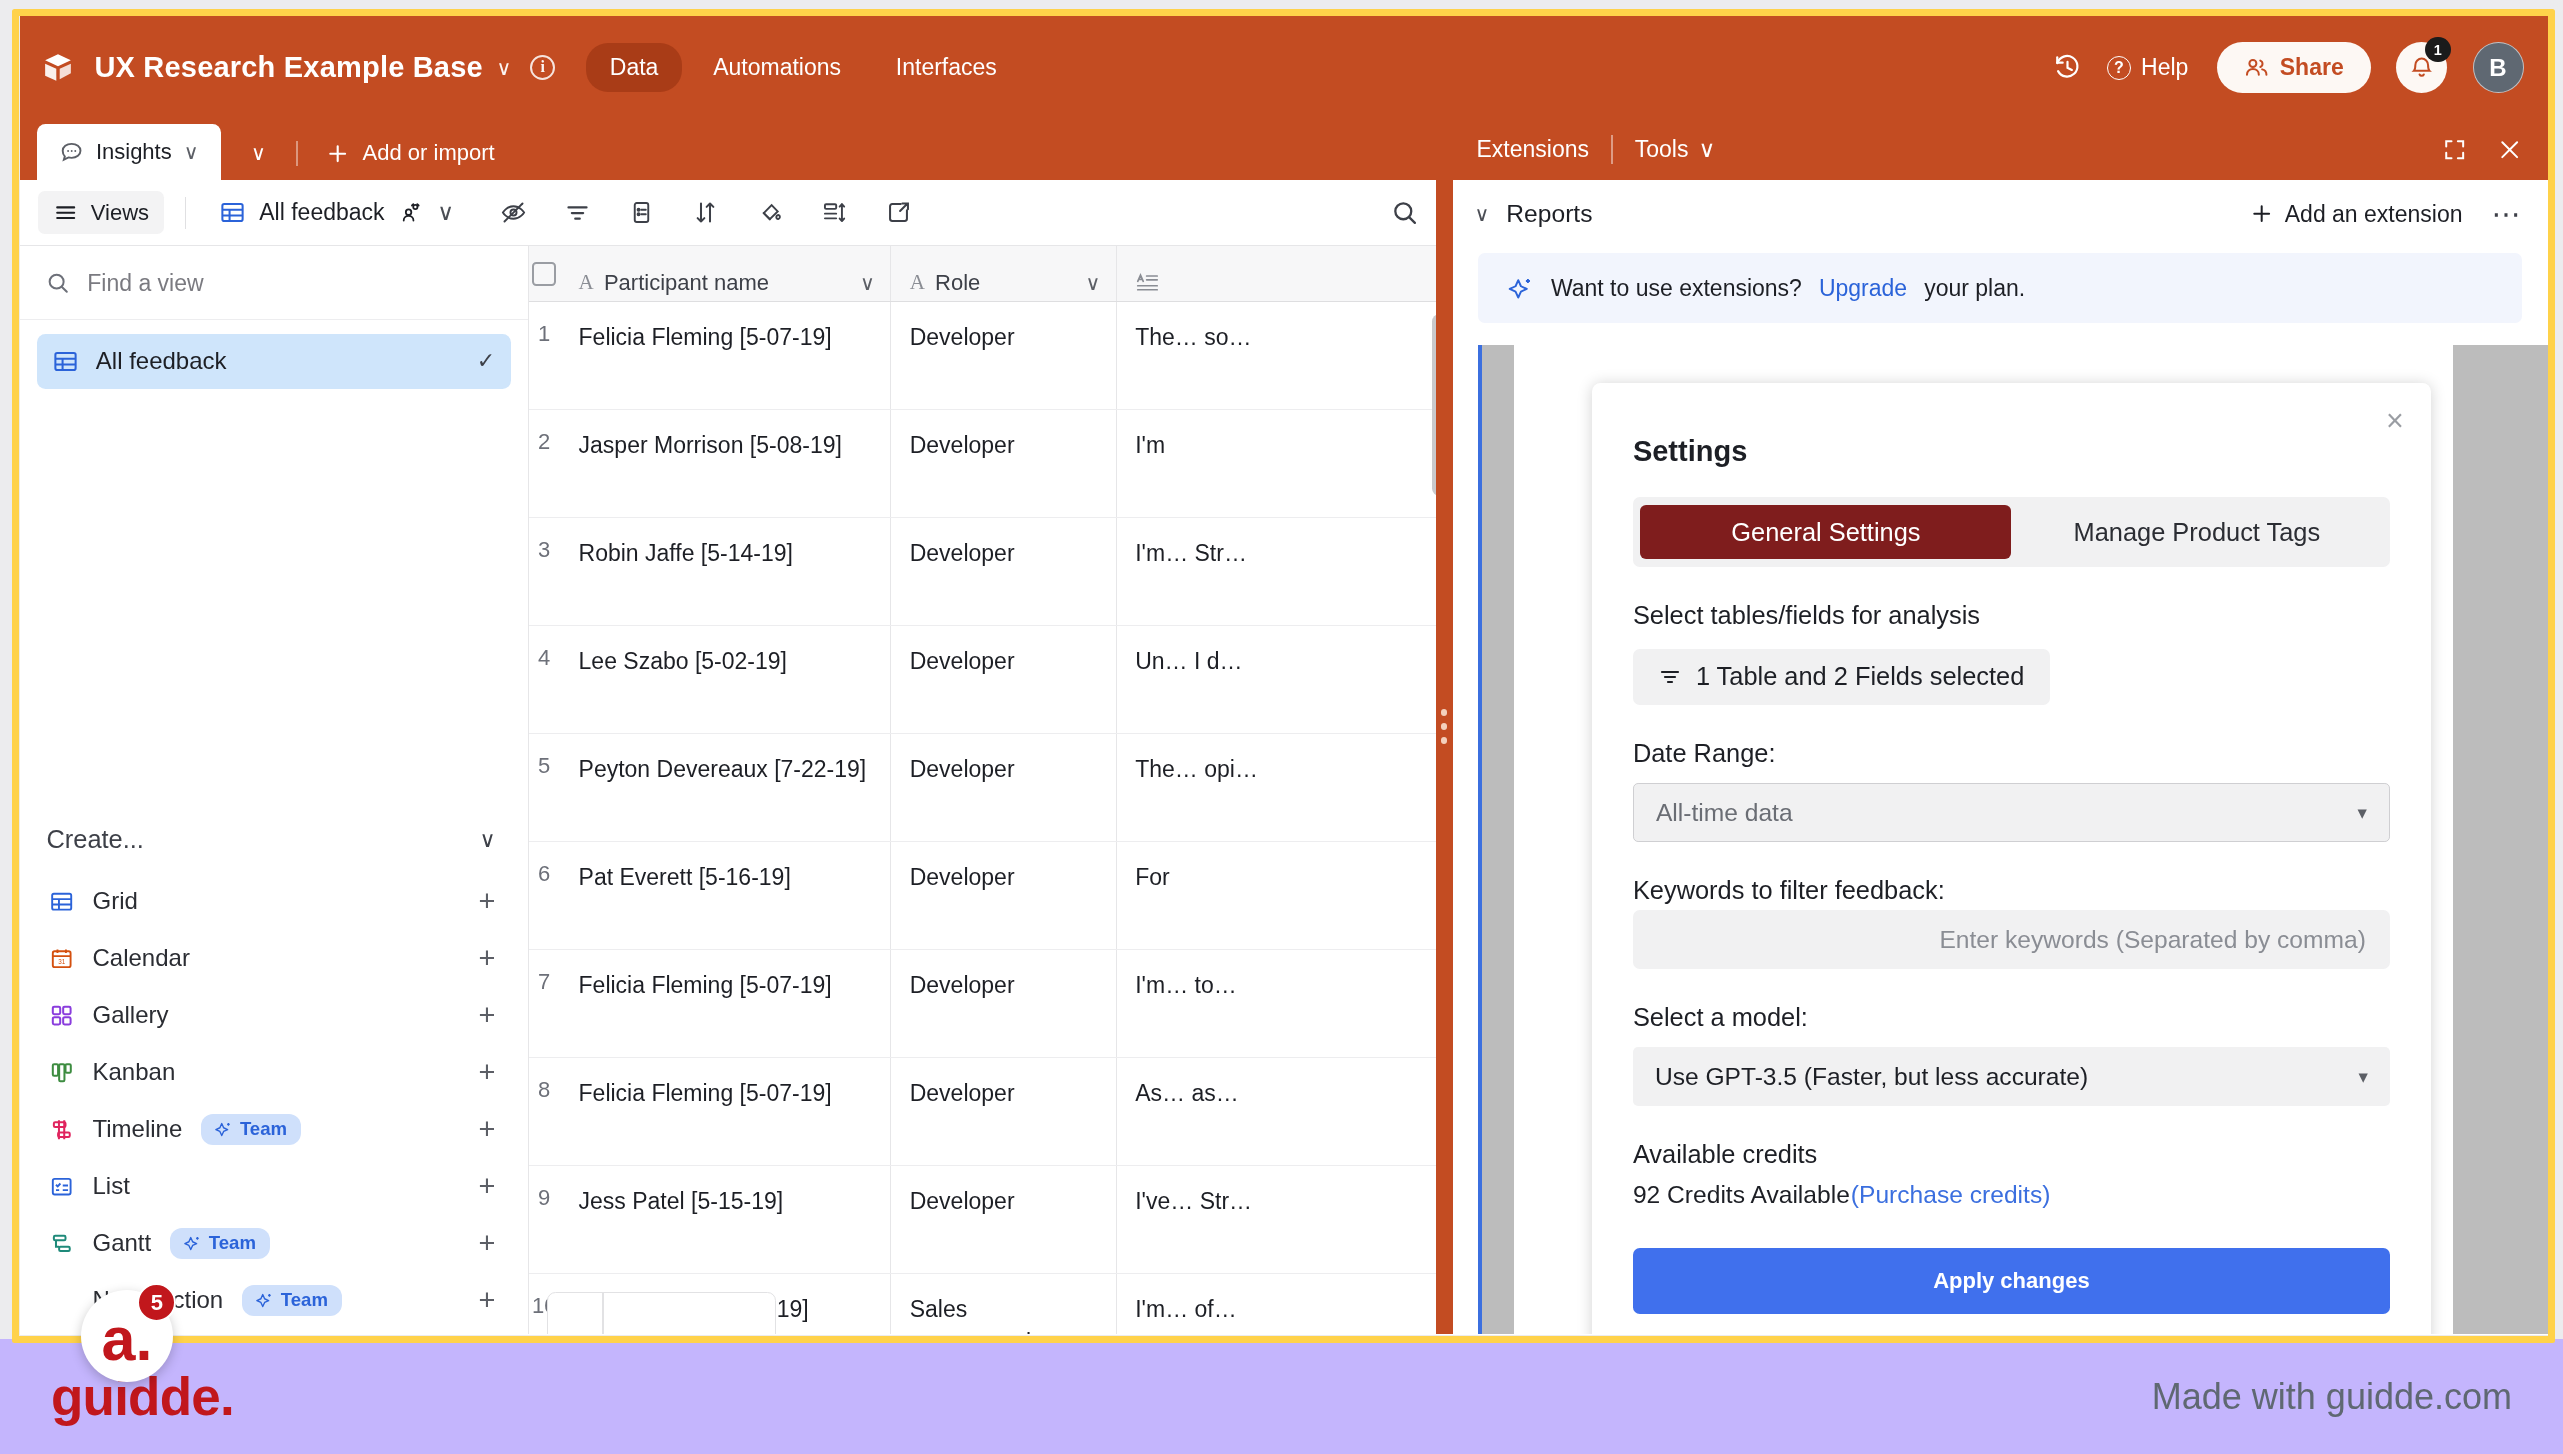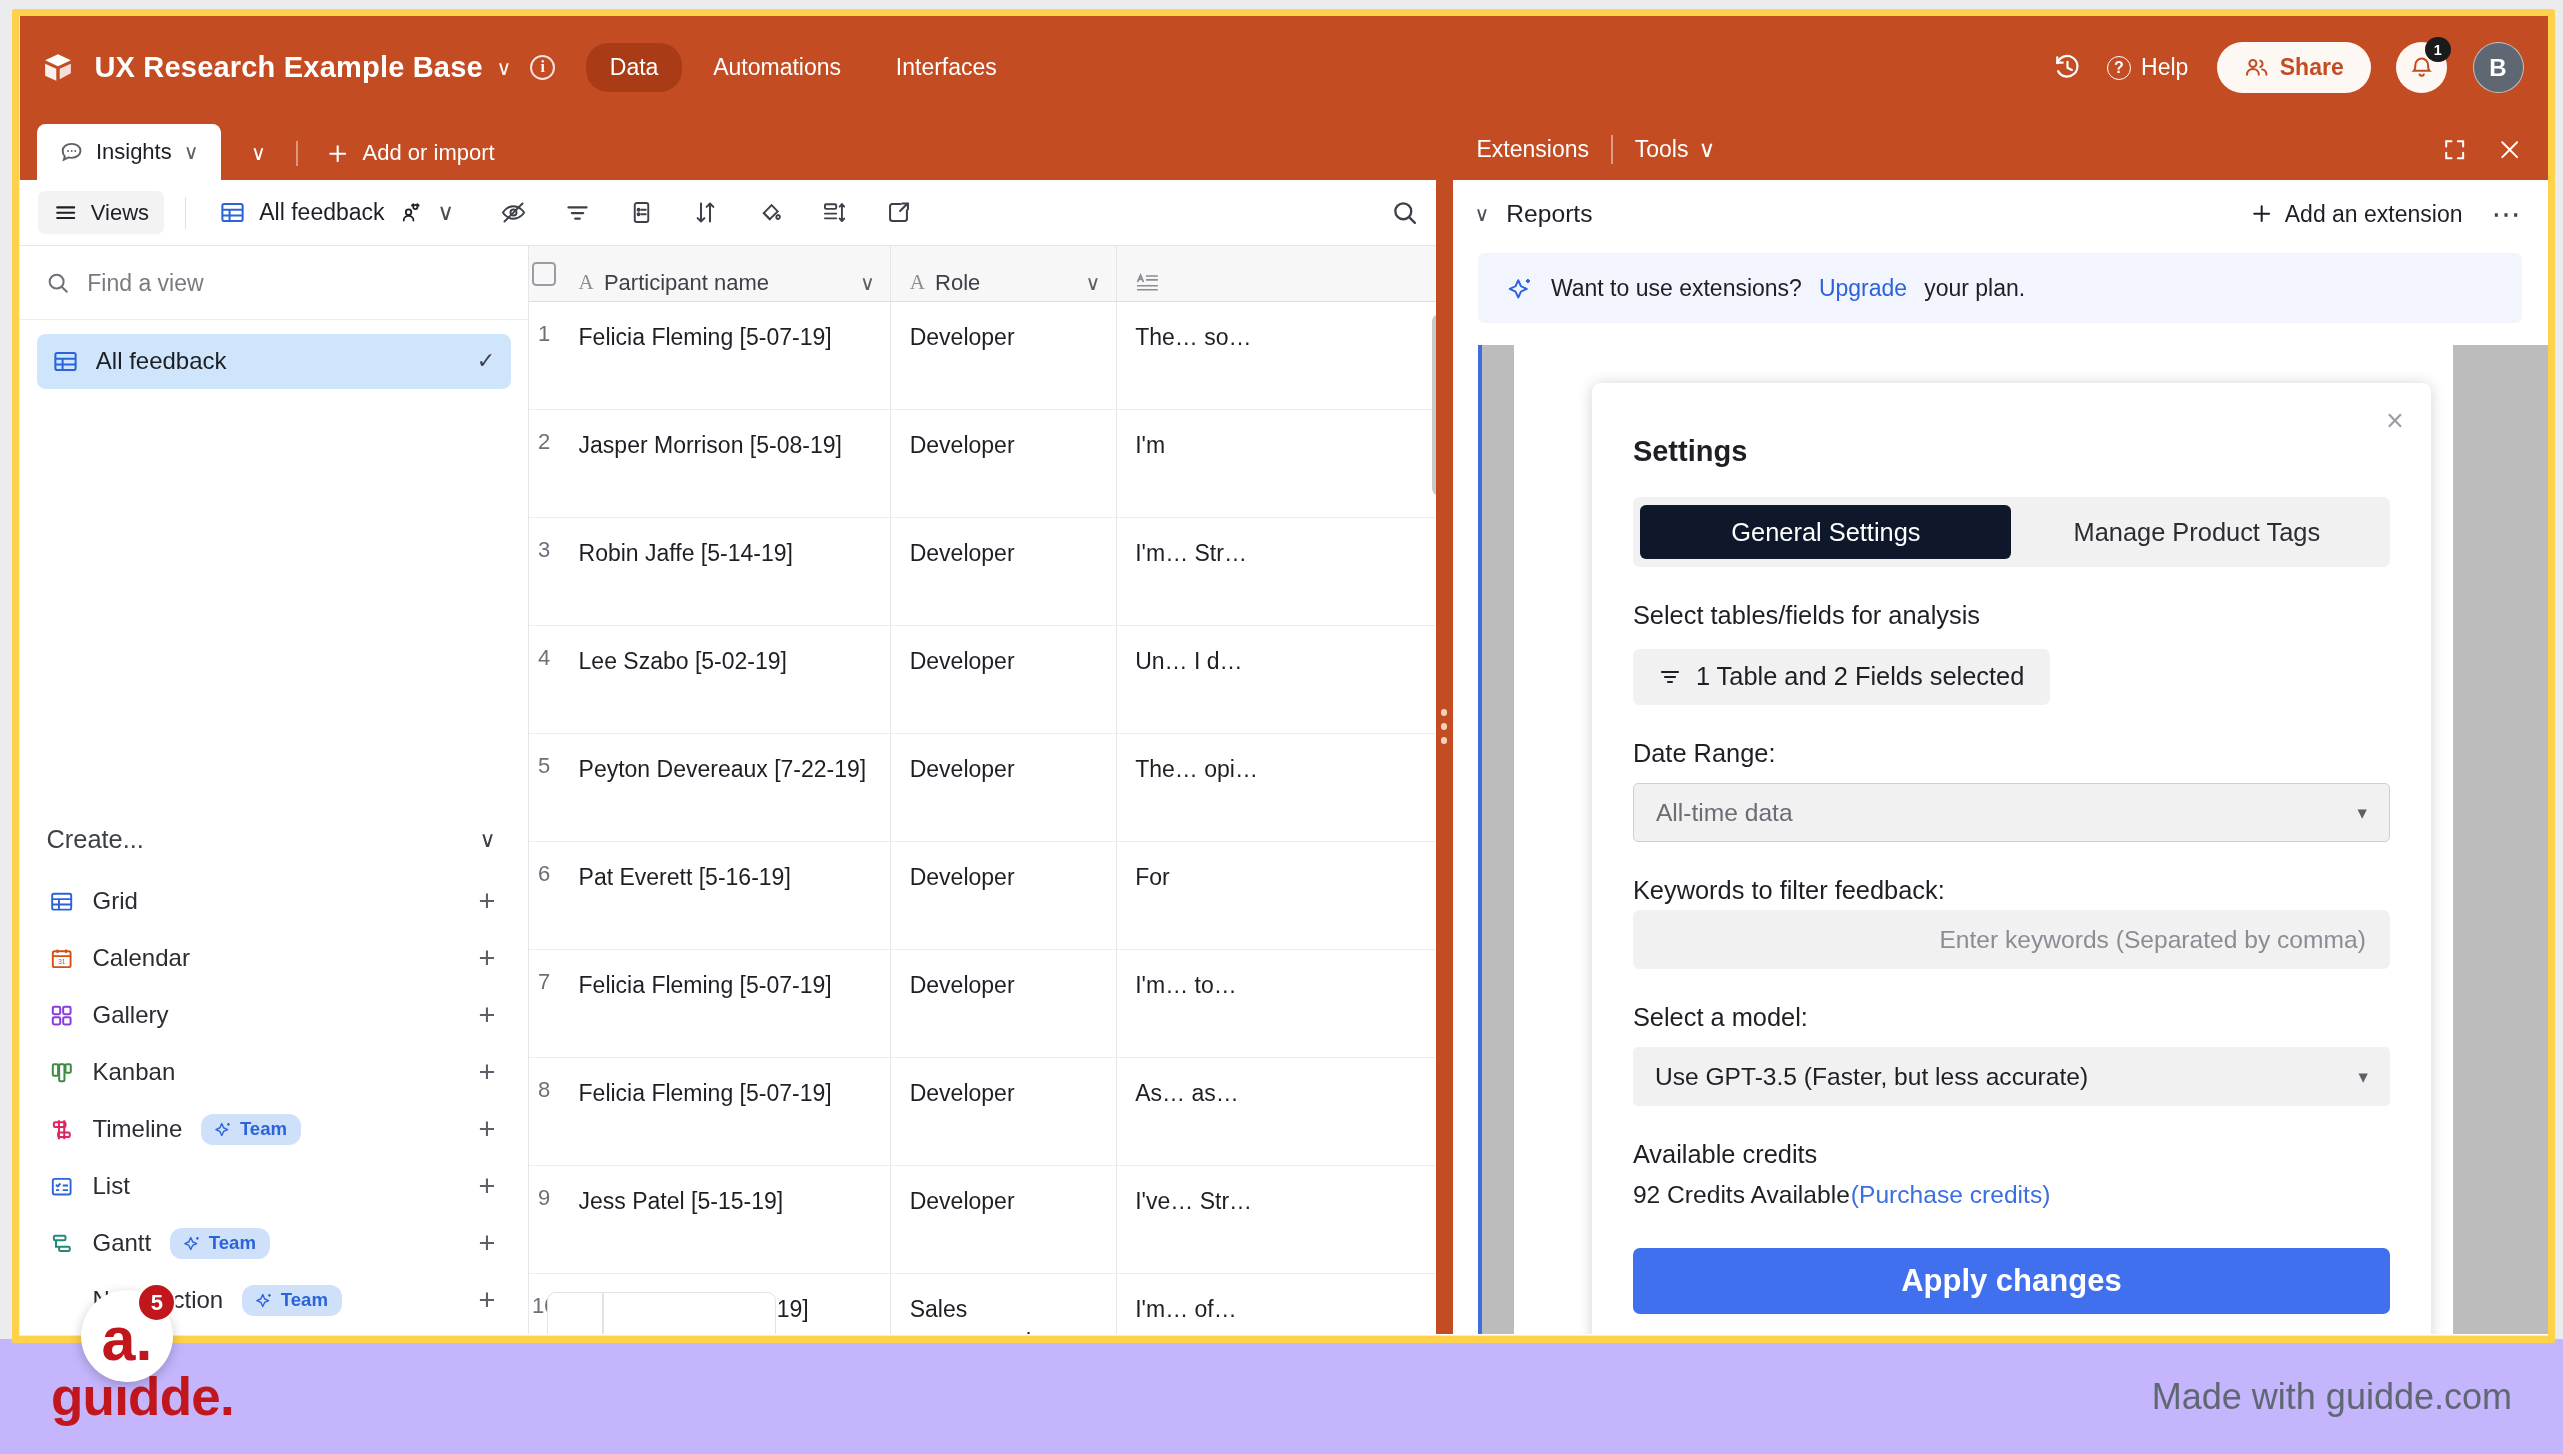--- a/index.html
+++ b/index.html
@@ -365,21 +365,21 @@
     padding: 7.6px;
   }
   .seg {
     flex: 1;
     text-align: center;
     font-size: 25.4px;
     padding: 12.7px 8.5px;
     border-radius: 6px;
     color: #2b2d33;
   }
-  .seg.active { background: #0f172a; color: #fff; }
+  .seg.active { background: #7f1d1d; color: #fff; }
   .field-label { font-size: 25.4px; color: #1d1f25; margin-top: 34px; }
   .tablechip {
     margin-top: 18.6px;
     background: #f1f1f2;
     border-radius: 6.8px;
     display: inline-flex; align-items: center; gap: 13.6px;
     padding: 13.6px 25.4px;
     font-size: 25.4px; color: #1d1f25;
   }
   .sel-box {
@@ -407,21 +407,21 @@
     justify-content: flex-end;
   }
   .credits-line { margin-top: 12px; font-size: 24.6px; color: #1d1f25; display:flex; gap:1px;}
   .credits-line a { color: #3b6fdf; text-decoration: none;}
   .apply-btn {
     margin-top: 39px;
     height: 66px;
     background: #4070ed;
     border-radius: 6.8px;
     color: #fff;
-    font-size: 31px;
+    font-size: 22px;
     font-weight: bold;
     display: flex; align-items: center; justify-content: center;
   }
 
   .ext-scroll-right {
     position: absolute; right: 0; top: 0; bottom: 0; width: 95px; background: #bcbcbc;
   }
 
   
   .footer {

